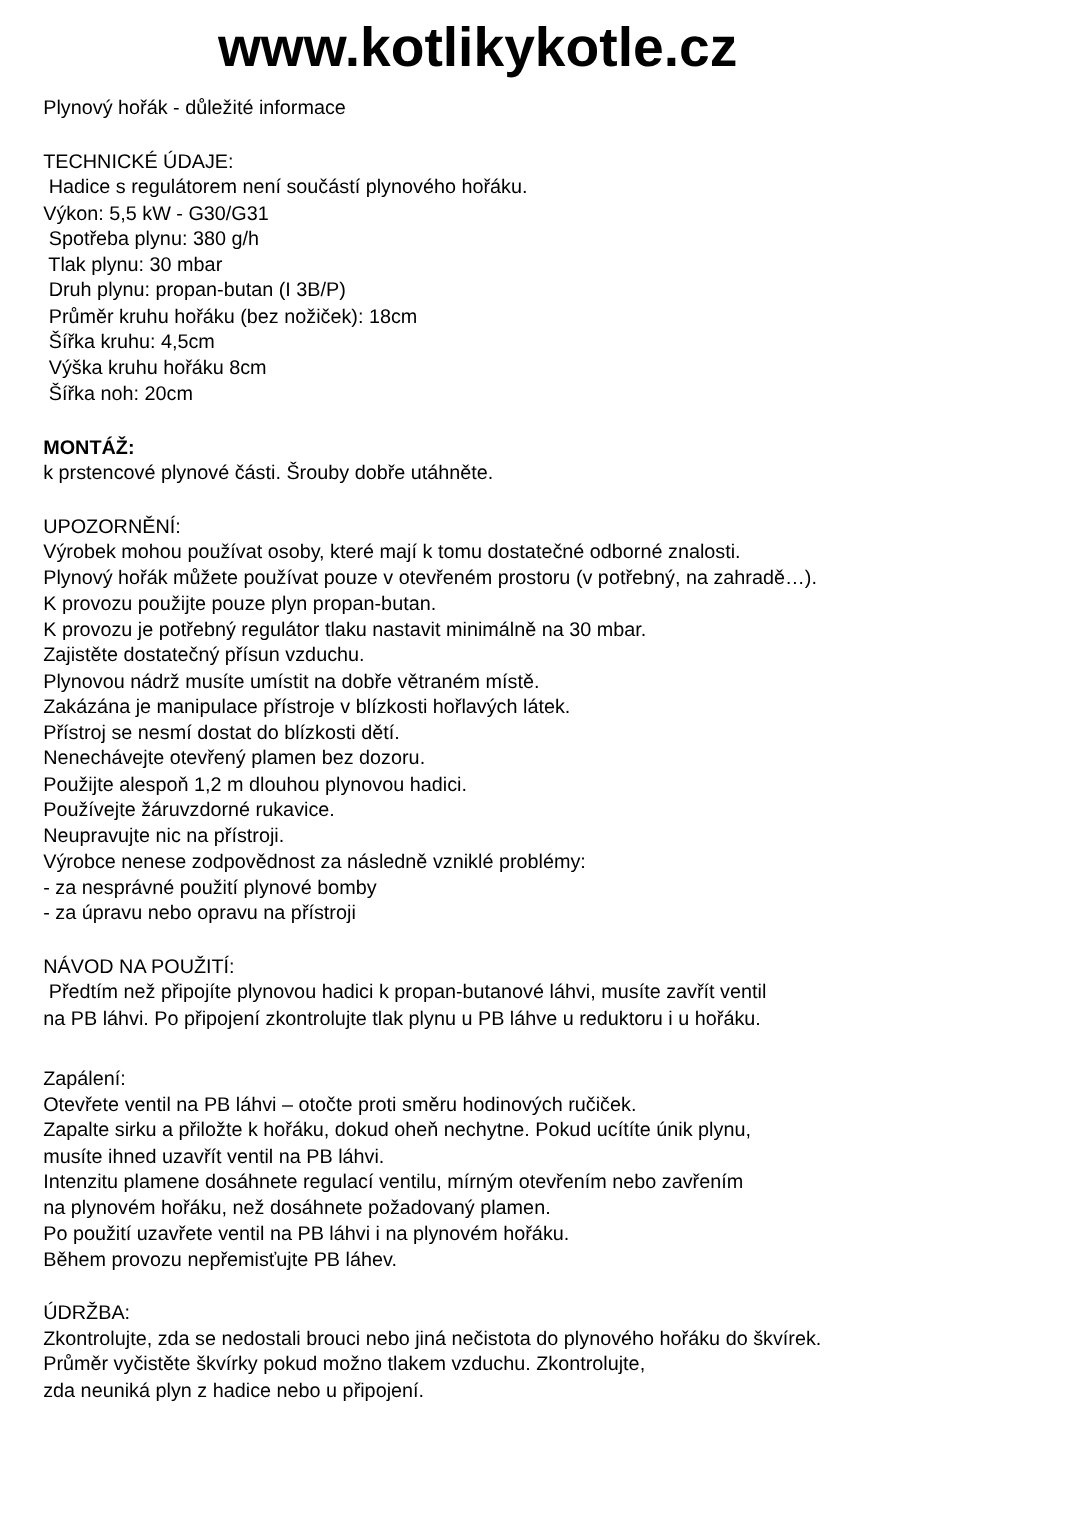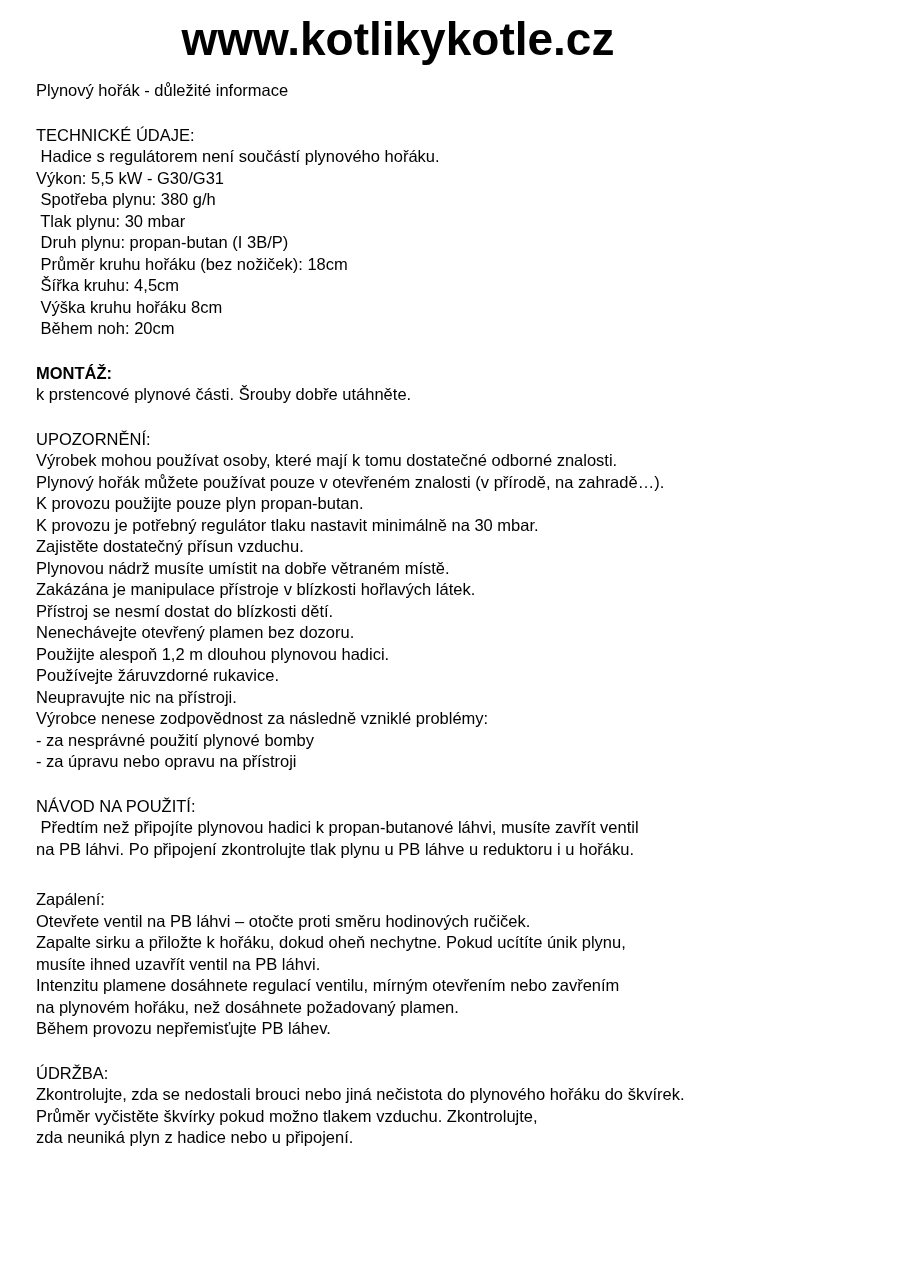--- a/index.html
+++ b/index.html
@@ -64,30 +64,30 @@
         <div class="section">
           <div class="heading">TECHNICKÉ ÚDAJE:</div>
           <div class="line"> Hadice s regulátorem není součástí plynového hořáku.</div>
           <div class="line">Výkon: 5,5 kW - G30/G31</div>
           <div class="line"> Spotřeba plynu: 380 g/h</div>
           <div class="line"> Tlak plynu: 30 mbar</div>
           <div class="line"> Druh plynu: propan-butan (I 3B/P)</div>
           <div class="line"> Průměr kruhu hořáku (bez nožiček): 18cm</div>
           <div class="line"> Šířka kruhu: 4,5cm</div>
           <div class="line"> Výška kruhu hořáku 8cm</div>
-          <div class="line"> Během noh: 20cm</div>
+          <div class="line"> Šířka noh: 20cm</div>
         </div>
         <div class="section">
           <div class="heading bold">MONTÁŽ:</div>
           <div class="line">k prstencové plynové části. Šrouby dobře utáhněte.</div>
         </div>
         <div class="section">
           <div class="heading">UPOZORNĚNÍ:</div>
           <div class="line">Výrobek mohou používat osoby, které mají k tomu dostatečné odborné znalosti.</div>
-          <div class="line">Plynový hořák můžete používat pouze v otevřeném znalosti (v přírodě, na zahradě…).</div>
+          <div class="line">Plynový hořák můžete používat pouze v otevřeném prostoru (v potřebný, na zahradě…).</div>
           <div class="line">K provozu použijte pouze plyn propan-butan.</div>
           <div class="line">K provozu je potřebný regulátor tlaku nastavit minimálně na 30 mbar.</div>
           <div class="line">Zajistěte dostatečný přísun vzduchu.</div>
           <div class="line">Plynovou nádrž musíte umístit na dobře větraném místě.</div>
           <div class="line">Zakázána je manipulace přístroje v blízkosti hořlavých látek.</div>
           <div class="line">Přístroj se nesmí dostat do blízkosti dětí.</div>
           <div class="line">Nenechávejte otevřený plamen bez dozoru.</div>
           <div class="line">Použijte alespoň 1,2 m dlouhou plynovou hadici.</div>
           <div class="line">Používejte žáruvzdorné rukavice.</div>
           <div class="line">Neupravujte nic na přístroji.</div>
@@ -100,20 +100,21 @@
           <div class="line"> Předtím než připojíte plynovou hadici k propan-butanové láhvi, musíte zavřít ventil</div>
           <div class="line">na PB láhvi. Po připojení zkontrolujte tlak plynu u PB láhve u reduktoru i u hořáku.</div>
         </div>
         <div class="section extra-gap">
           <div class="heading">Zapálení:</div>
           <div class="line">Otevřete ventil na PB láhvi – otočte proti směru hodinových ručiček.</div>
           <div class="line">Zapalte sirku a přiložte k hořáku, dokud oheň nechytne. Pokud ucítíte únik plynu,</div>
           <div class="line">musíte ihned uzavřít ventil na PB láhvi.</div>
           <div class="line">Intenzitu plamene dosáhnete regulací ventilu, mírným otevřením nebo zavřením</div>
           <div class="line">na plynovém hořáku, než dosáhnete požadovaný plamen.</div>
+          <div class="line">Po použití uzavřete ventil na PB láhvi i na plynovém hořáku.</div>
           <div class="line">Během provozu nepřemisťujte PB láhev.</div>
         </div>
         <div class="section">
           <div class="heading">ÚDRŽBA:</div>
           <div class="line">Zkontrolujte, zda se nedostali brouci nebo jiná nečistota do plynového hořáku do škvírek.</div>
           <div class="line">Průměr vyčistěte škvírky pokud možno tlakem vzduchu. Zkontrolujte,</div>
           <div class="line">zda neuniká plyn z hadice nebo u připojení.</div>
         </div>
       </div>
   </div>

